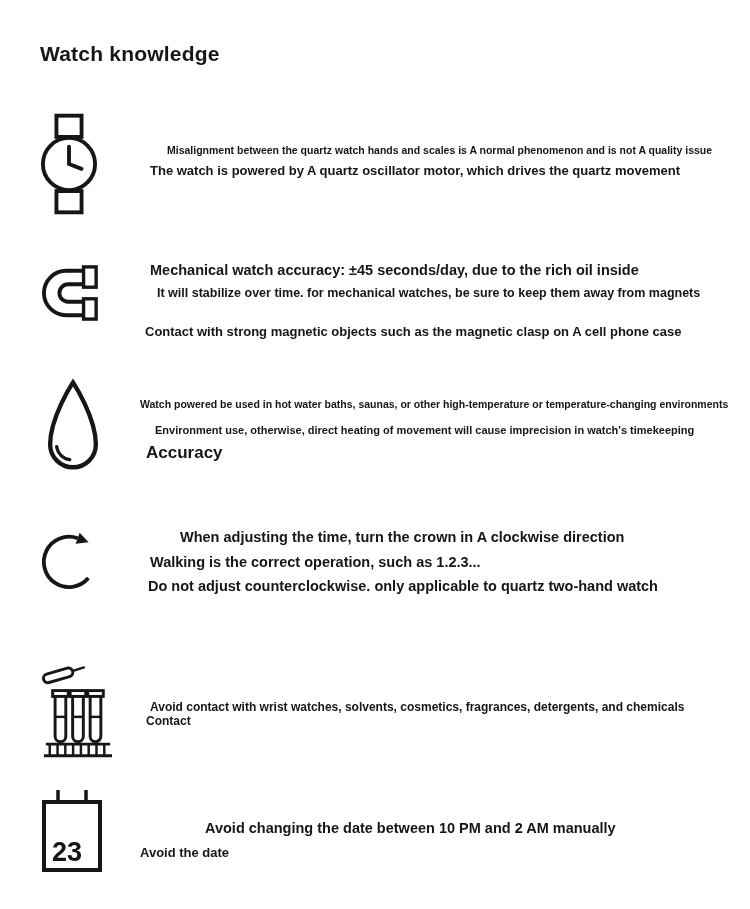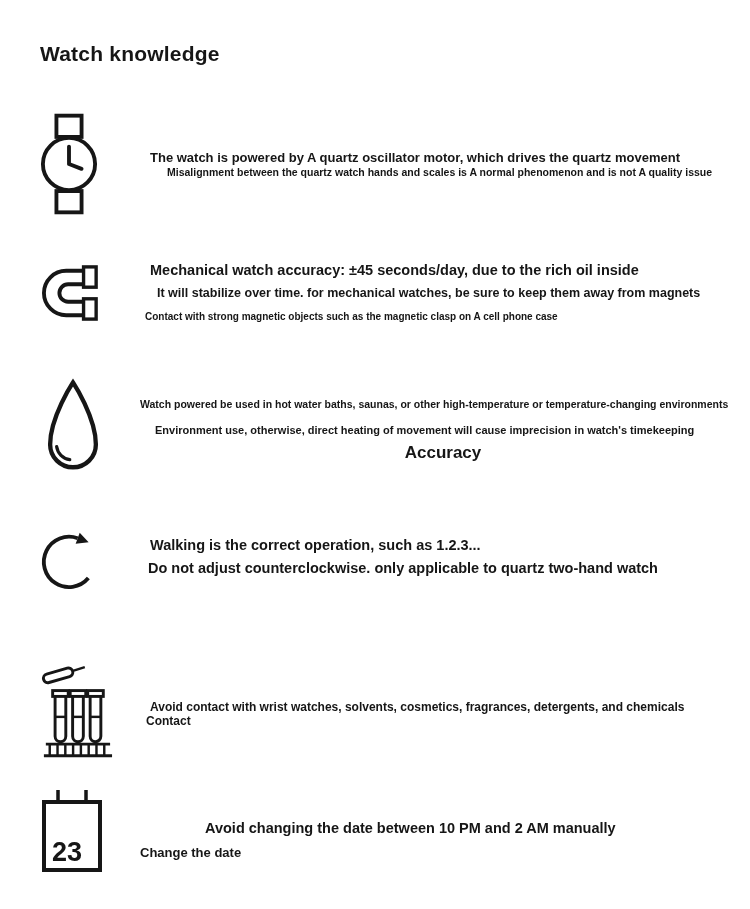--- a/index.html
+++ b/index.html
@@ -32,29 +32,29 @@
   #sec-quartz .text { padding-top: 31px; }
   .s1l1 { font-size: 10.5px; padding-left: 27px; }
   .s1l2 { font-size: 13px;  padding-left: 10px; margin-top: 6px; }
 
   
   #sec-magnet { top: 258px; }
   #sec-magnet .icon { top: 6px; }
   #sec-magnet .text { padding-top: 4px; }
   .s2l1 { font-size: 14.5px; padding-left: 10px; }
   .s2l2 { font-size: 12.5px; padding-left: 17px; margin-top: 7px; }
-  .s2l3 { font-size: 10px;   padding-left: 5px;  margin-top: 10px; }
+  .s2l3 { font-size: 13px;   padding-left: 5px;  margin-top: 23px; }
 
   
   #sec-temp { top: 375px; }
   #sec-temp .icon { top: 3px; }
   #sec-temp .text { padding-top: 23px; }
   .s3l1 { font-size: 10.5px; padding-left: 0; }
   .s3l2 { font-size: 11px;   padding-left: 15px; margin-top: 13px; }
-  .s3l3 { font-size: 17px;   padding-left: 6px;  margin-top: 6px; text-align: center; }
+  .s3l3 { font-size: 17px;   padding-left: 6px;  margin-top: 6px; }
 
   
   #sec-crown { top: 518px; }
   #sec-crown .icon { top: 8px; }
   #sec-crown .text { padding-top: 11px; }
   .s4l1 { font-size: 14.5px; padding-left: 40px; }
   .s4l2 { font-size: 14.5px; padding-left: 10px; margin-top: 8px; }
   .s4l3 { font-size: 14.5px; padding-left: 8px;  margin-top: 6px; }
 
   
@@ -79,22 +79,22 @@
 <div class="section" id="sec-quartz">
   <div class="icon">
     <svg width="58" height="102" viewBox="0 0 60 104" fill="none" stroke="#161616" stroke-width="4">
       <rect x="17" y="2" width="26" height="22"></rect>
       <rect x="17" y="80" width="26" height="22"></rect>
       <circle cx="30" cy="52" r="27"></circle>
       <path d="M30,52 V34 M30,52 L43,57" stroke-linecap="round"></path>
     </svg>
   </div>
   <div class="text">
+    <div class="line s1l1">Misalignment between the quartz watch hands and scales is A normal phenomenon and is not A quality issue</div>
     <div class="line s1l2">The watch is powered by A quartz oscillator motor, which drives the quartz movement</div>
-    <div class="line s1l1">Misalignment between the quartz watch hands and scales is A normal phenomenon and is not A quality issue</div>
   </div>
 </div>
 
 <div class="section" id="sec-magnet">
   <div class="icon">
     <svg width="62" height="58" viewBox="0 0 64 60" fill="none" stroke="#161616" stroke-width="4">
       <path d="M46,7 H27 A23,23 0 0 0 27,53 H46"></path>
       <path d="M46,21 H29 A9,9 0 0 0 29,39 H46"></path>
       <rect x="45" y="3" width="13" height="21" fill="#ffffff" stroke-width="3.5"></rect>
       <rect x="45" y="36" width="13" height="21" fill="#ffffff" stroke-width="3.5"></rect>
@@ -122,20 +122,21 @@
 </div>
 
 <div class="section" id="sec-crown">
   <div class="icon">
     <svg width="62" height="66" viewBox="0 0 64 66" fill="none" stroke="#161616" stroke-width="4">
       <path d="M49.9,52.7 A26,26 0 1 1 38.9,11.6"></path>
       <polygon points="50.2,15.7 36.8,17.2 41,6" fill="#161616" stroke="none"></polygon>
     </svg>
   </div>
   <div class="text">
+    <div class="line s4l1">When adjusting the time, turn the crown in A clockwise direction</div>
     <div class="line s4l2">Walking is the correct operation, such as 1.2.3...</div>
     <div class="line s4l3">Do not adjust counterclockwise. only applicable to quartz two-hand watch</div>
   </div>
 </div>
 
 <div class="section" id="sec-chem">
   <div class="icon">
     <svg width="74" height="100" viewBox="0 0 76 102" fill="none" stroke="#161616" stroke-width="3">
       <rect x="3" y="9" width="31" height="9" rx="4.5" transform="rotate(-16 18 13)"></rect>
       <path d="M33,9 L46,5" stroke-width="2.5"></path>
@@ -162,15 +163,15 @@
 <div class="section" id="sec-date">
   <div class="icon">
     <svg width="64" height="88" viewBox="0 0 64 88" fill="none" stroke="#161616" stroke-width="4">
       <path d="M18,3 V17 M46,3 V17" stroke-width="3.5"></path>
       <rect x="4" y="15" width="56" height="68"></rect>
       <text x="12" y="74" font-size="27" font-weight="bold" fill="#161616" stroke="none" font-family="Liberation Sans, sans-serif">23</text>
     </svg>
   </div>
   <div class="text">
     <div class="line s6l1">Avoid changing the date between 10 PM and 2 AM manually</div>
-    <div class="line s6l2">Change the date</div>
+    <div class="line s6l2">Avoid the date</div>
   </div>
 </div>
 
 </body></html>

